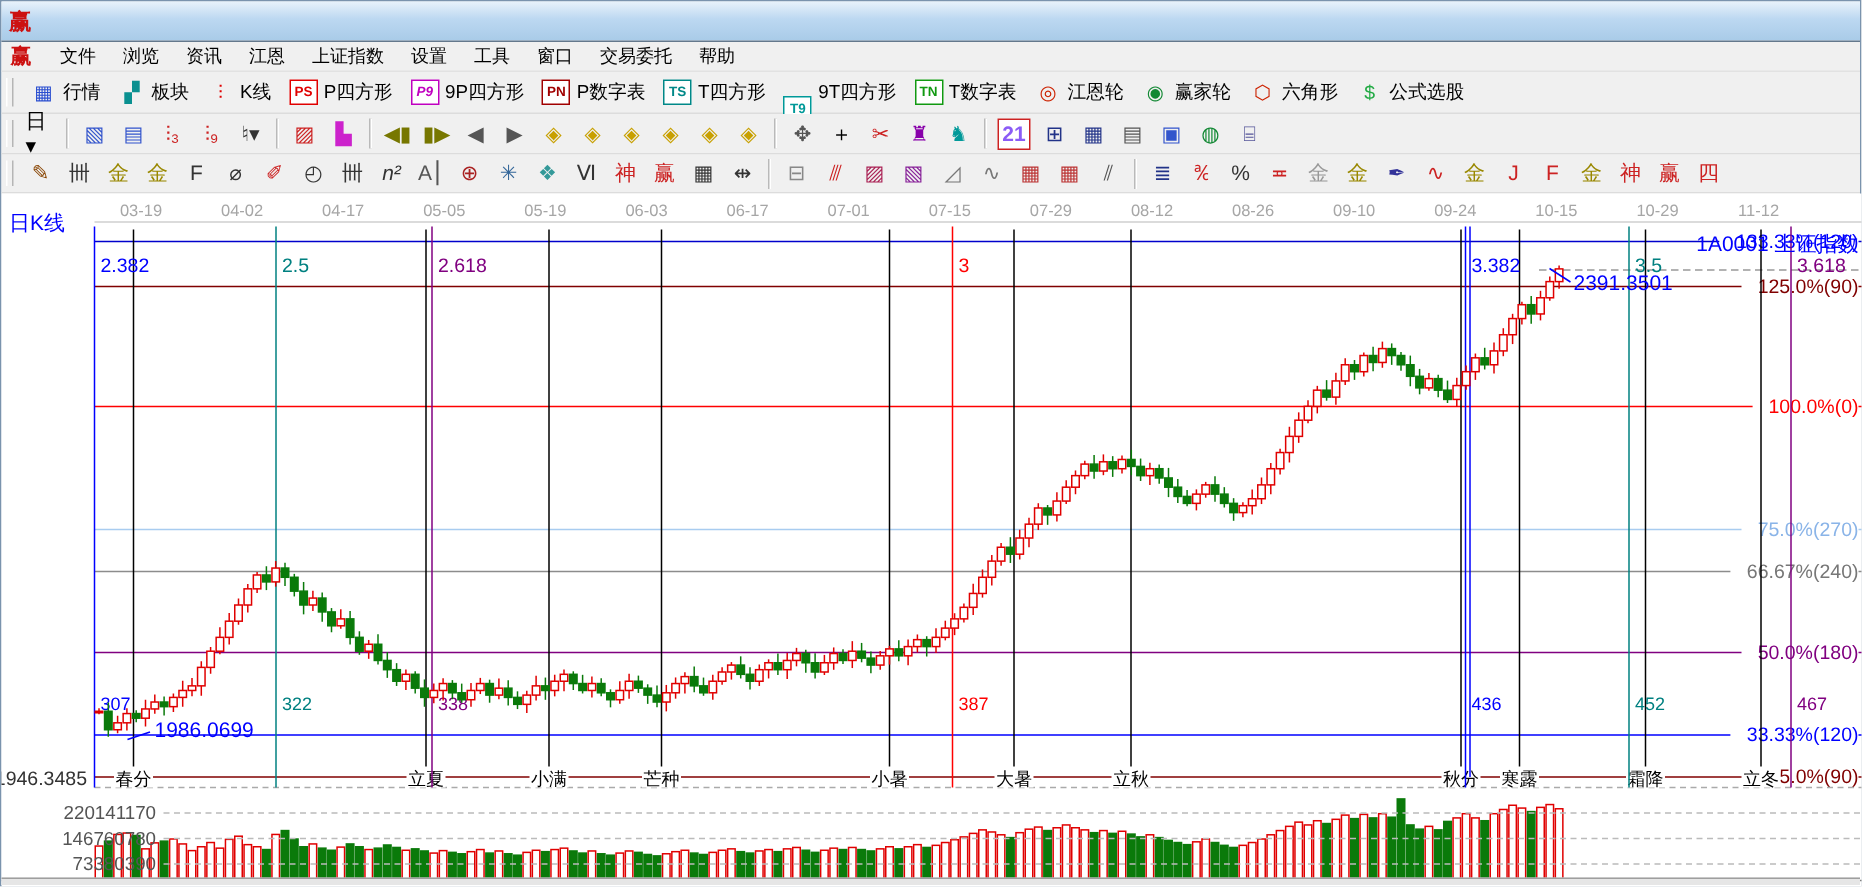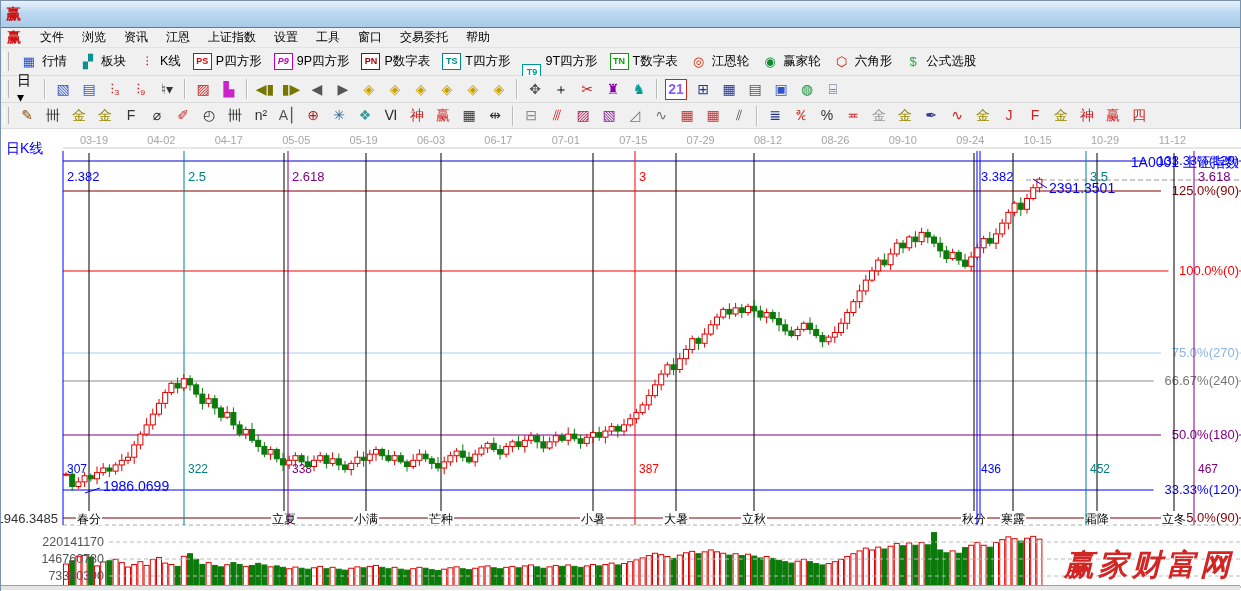--- a/index.html
+++ b/index.html
@@ -237,21 +237,21 @@
       <div class="tb-item sm-item">
         <span class="tb-icon" style="color: rgb(204, 34, 34);">✐</span>
       </div>
       <div class="tb-item sm-item">
         <span class="tb-icon" style="color: rgb(51, 51, 51);">◴</span>
       </div>
       <div class="tb-item sm-item">
         <span class="tb-icon" style="color: rgb(51, 51, 51);">卌</span>
       </div>
       <div class="tb-item sm-item">
-        <span class="tb-icon" style="color: rgb(51, 51, 51);">n²</span>
+        <span class="tb-icon" style="color: rgb(51, 51, 51); font-style: italic;">n²</span>
       </div>
       <div class="tb-item sm-item">
         <span class="tb-icon" style="color: rgb(85, 85, 85);">A⎮</span>
       </div>
       <div class="tb-item sm-item">
         <span class="tb-icon" style="color: rgb(170, 34, 34);">⊕</span>
       </div>
       <div class="tb-item sm-item">
         <span class="tb-icon" style="color: rgb(51, 102, 153);">✳</span>
       </div>
@@ -932,17 +932,16 @@
         <line x1="1032" y1="50" x2="1046" y2="59" stroke="#0000ff" stroke-width="1"></line>
         <text x="1048" y="64" fill="#0000ff" font-size="14" text-anchor="start" font-family="&quot;Liberation Sans&quot;,sans-serif" font-weight="normal">2391.3501</text>
         <text x="103" y="417" fill="#555555" font-size="12.5" text-anchor="end" font-family="&quot;Liberation Sans&quot;,sans-serif" font-weight="normal">220141170</text>
         <line x1="108" y1="413" x2="1241" y2="413" stroke="#bbbbbb" stroke-width="1" stroke-dasharray="4,3"></line>
         <text x="103" y="434" fill="#555555" font-size="12.5" text-anchor="end" font-family="&quot;Liberation Sans&quot;,sans-serif" font-weight="normal">146760780</text>
         <line x1="108" y1="430" x2="1241" y2="430" stroke="#bbbbbb" stroke-width="1" stroke-dasharray="4,3"></line>
         <text x="103" y="451" fill="#555555" font-size="12.5" text-anchor="end" font-family="&quot;Liberation Sans&quot;,sans-serif" font-weight="normal">73380390</text>
         <line x1="108" y1="447" x2="1241" y2="447" stroke="#bbbbbb" stroke-width="1" stroke-dasharray="4,3"></line>
         <line x1="0" y1="458" x2="1241" y2="458" stroke="#808080" stroke-width="1"></line>
       </svg>
-    <div id="watermark">赢家财富网</div>
   </div>
 
   <div id="bottomedge"></div>
 </div>
 
 </body></html>

